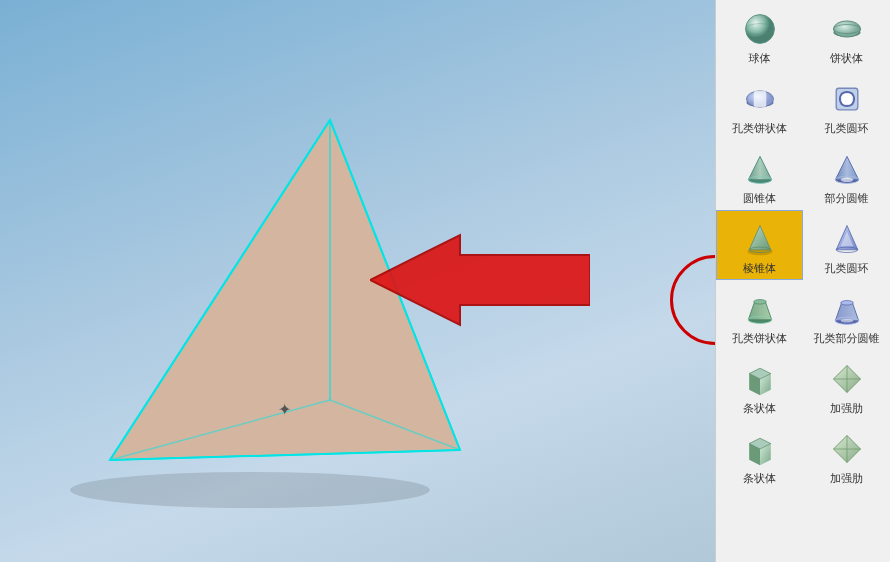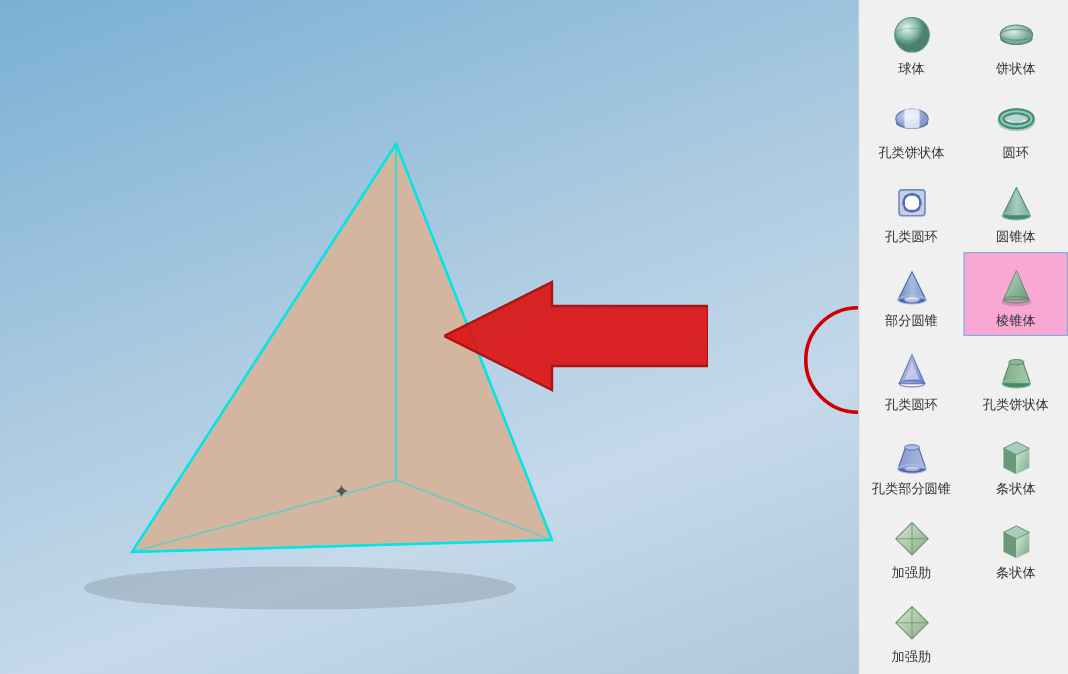--- a/index.html
+++ b/index.html
@@ -72,21 +72,21 @@
       flex-direction: column;
       align-items: center;
       justify-content: flex-end;
       padding: 6px 4px 4px;
       cursor: pointer;
       border: 1px solid transparent;
       min-height: 70px;
     }
 
     .sidebar-item.active {
-      background: #f9a8d4;
+      background: #eab308;
       border-color: #88aadd;
     }
 
     .sidebar-item .icon-area {
       width: 40px;
       height: 40px;
       display: flex;
       align-items: center;
       justify-content: center;
       margin-bottom: 2px;
@@ -197,31 +197,20 @@
             </radialGradient>
           </defs>
           <ellipse cx="20" cy="24" rx="15" ry="5" fill="#6677aa"></ellipse>
           <ellipse cx="20" cy="20" rx="15" ry="9" fill="url(#dg2)" stroke="#6677aa" stroke-width="1"></ellipse>
           <rect x="13" y="11" width="14" height="18" rx="2" fill="white" opacity="0.7"></rect>
         </svg>
       </div>
       <span class="item-label">孔类饼状体</span>
     </div>
 
-    <div class="sidebar-item">
-      <div class="icon-area">
-        <svg class="icon-svg" viewBox="0 0 40 40">
-          <ellipse cx="20" cy="22" rx="14" ry="6" fill="none" stroke="#7aaa99" stroke-width="7" opacity="0.5"></ellipse>
-          <ellipse cx="20" cy="20" rx="14" ry="7" fill="none" stroke="#4a8878" stroke-width="6"></ellipse>
-          <ellipse cx="20" cy="20" rx="14" ry="7" fill="none" stroke="#88ccbb" stroke-width="2"></ellipse>
-          <ellipse cx="20" cy="20" rx="7" ry="4" fill="#b8d8d0"></ellipse>
-        </svg>
-      </div>
-      <span class="item-label">圆环</span>
-    </div>
 
     <div class="sidebar-item">
       <div class="icon-area">
         <svg class="icon-svg" viewBox="0 0 40 40">
           <rect x="8" y="8" width="24" height="24" rx="3" fill="#c0d0e8" stroke="#7788bb" stroke-width="1.5"></rect>
           <rect x="13" y="13" width="14" height="14" rx="2" fill="white" stroke="#7788bb" stroke-width="1"></rect>
           <ellipse cx="20" cy="20" rx="8" ry="8" fill="none" stroke="#5566aa" stroke-width="2"></ellipse>
         </svg>
       </div>
       <span class="item-label">孔类圆环</span>

